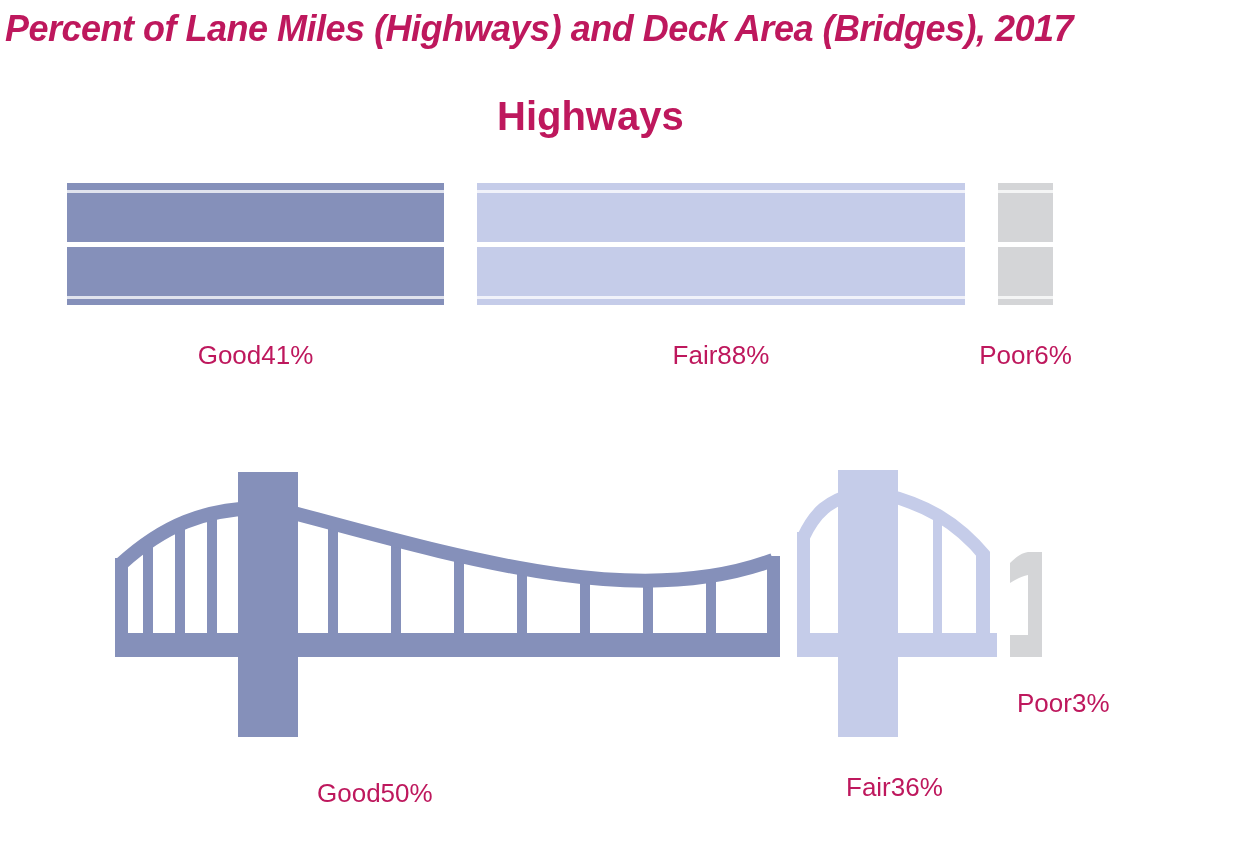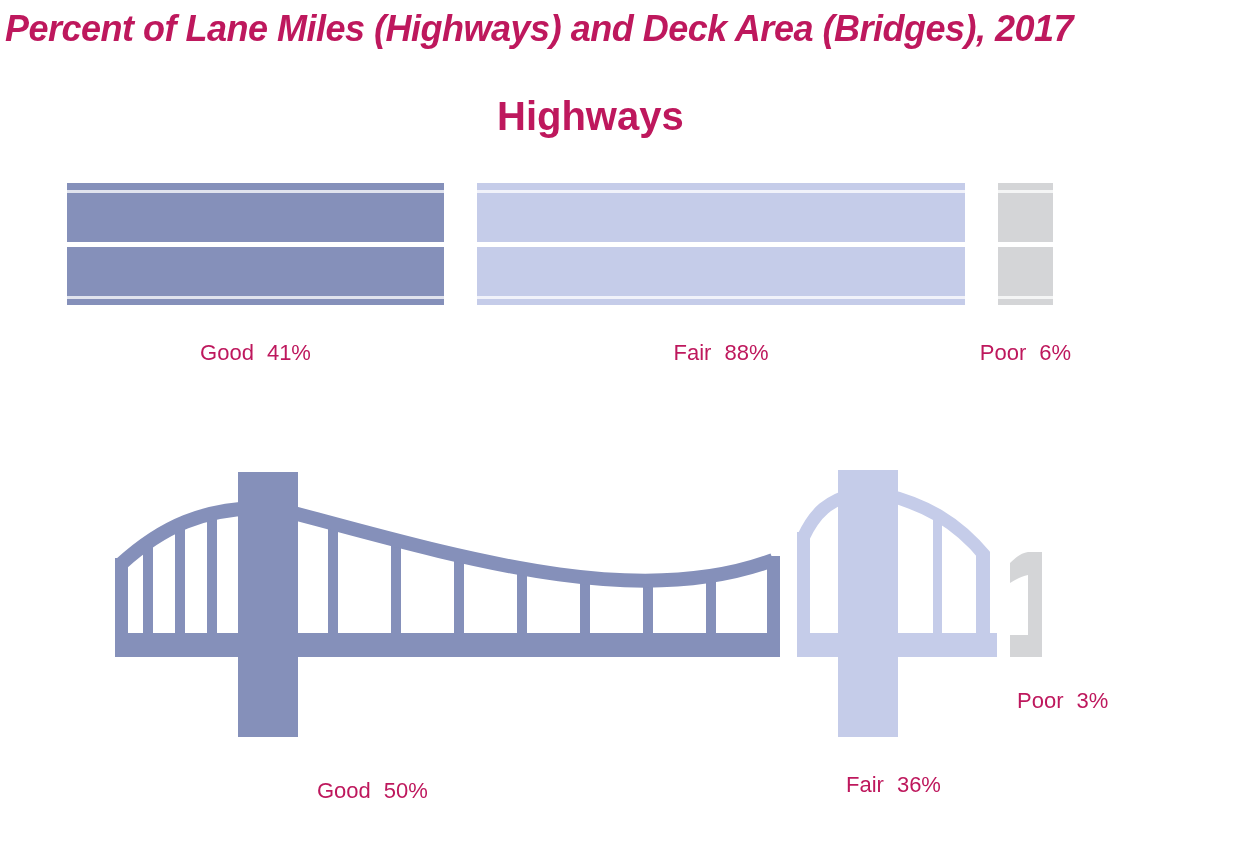--- a/index.html
+++ b/index.html
@@ -14,22 +14,22 @@
   .section-heading{position:absolute;font-size:40px;font-weight:bold;white-space:nowrap;}
   .heading-highways{left:497px;top:94px;}
   .heading-bridges{left:501px;top:459px;}
 
   .road{position:absolute;top:183px;height:122px;}
   .road-line{position:absolute;left:0;right:0;}
   .edge-top{top:7px;height:3px;background:rgba(255,255,255,0.75);}
   .center-line{top:59px;height:5px;background:#ffffff;}
   .edge-bottom{bottom:6px;height:3px;background:rgba(255,255,255,0.75);}
 
-  .cat-label{position:absolute;font-size:22px;white-space:nowrap;display:flex;align-items:flex-start;}
-  .cat-label .val{margin-left:13px;}
+  .cat-label{position:absolute;font-size:26px;white-space:nowrap;display:flex;align-items:flex-start;}
+  .cat-label .val{}
   .hw-label{top:340px;transform:translateX(-50%);}
 
   .bridge-svg{position:absolute;}
   .svg-good{left:115px;top:460px;}
   .svg-fair{left:795px;top:460px;}
   .svg-poor{left:1010px;top:548px;}
 
   .lbl-br-good{left:317px;top:778px;}
   .lbl-br-fair{left:846px;top:772px;}
   .lbl-br-poor{left:1017px;top:688px;}

